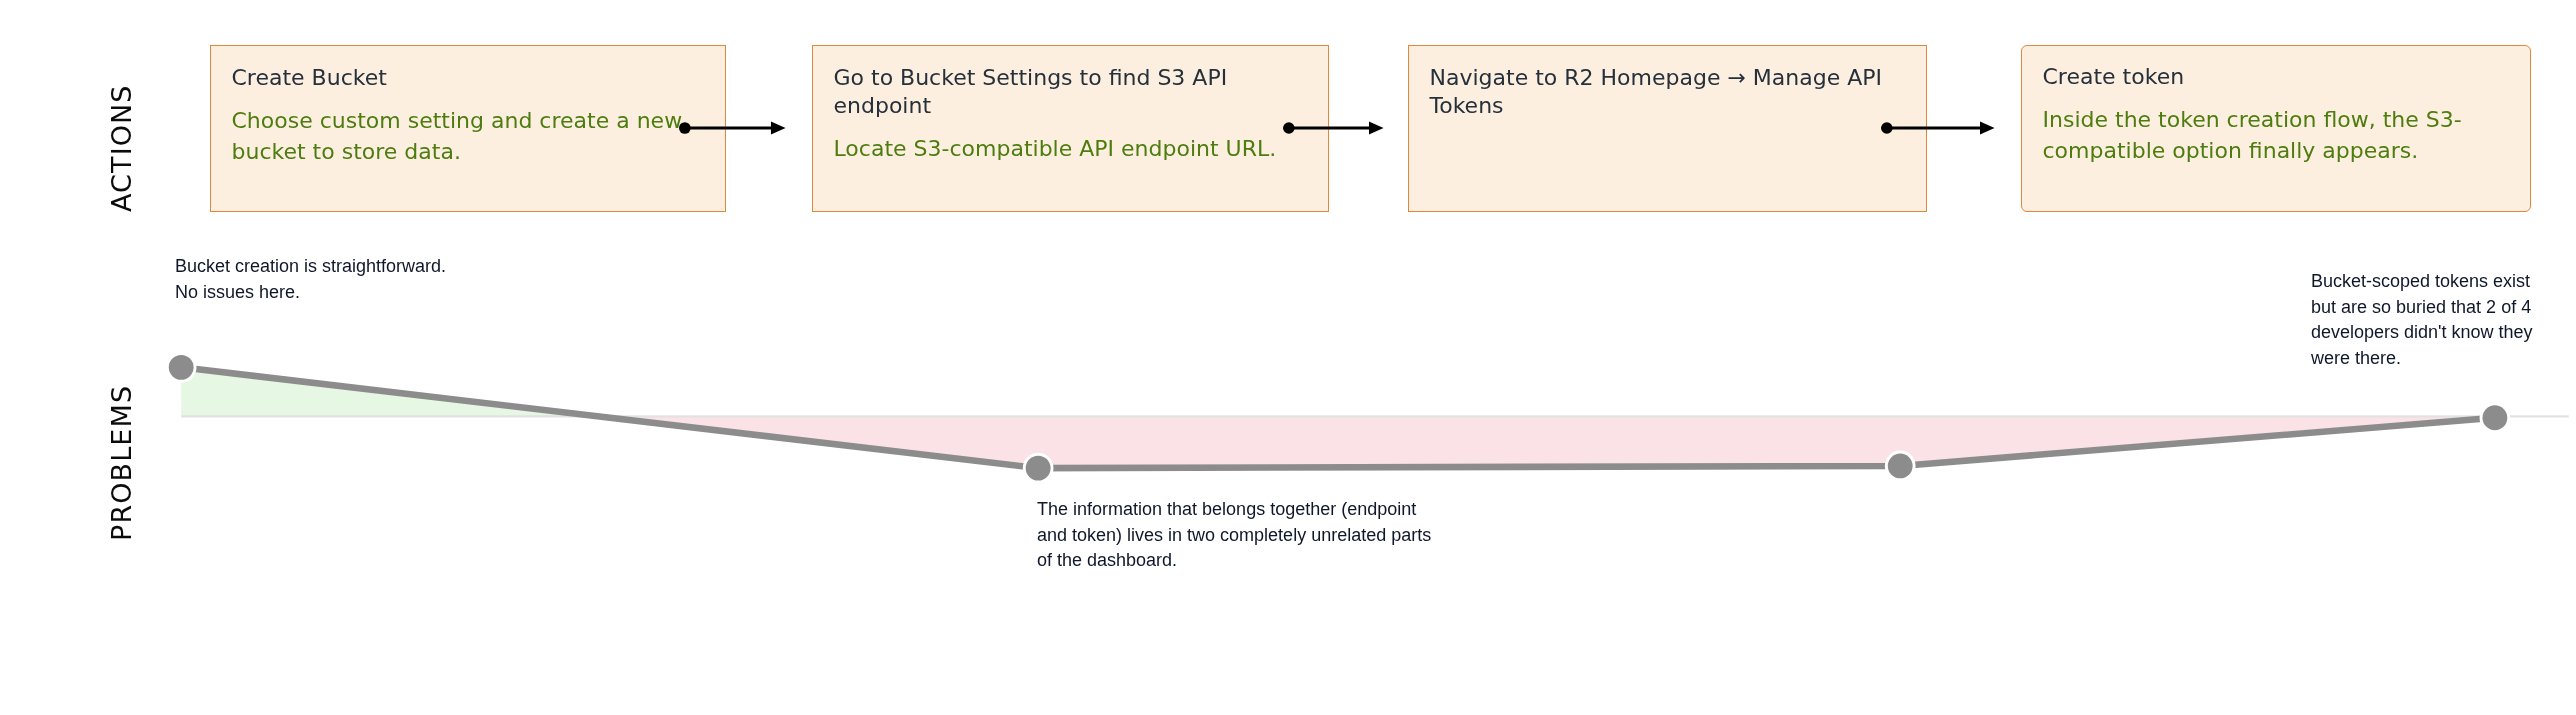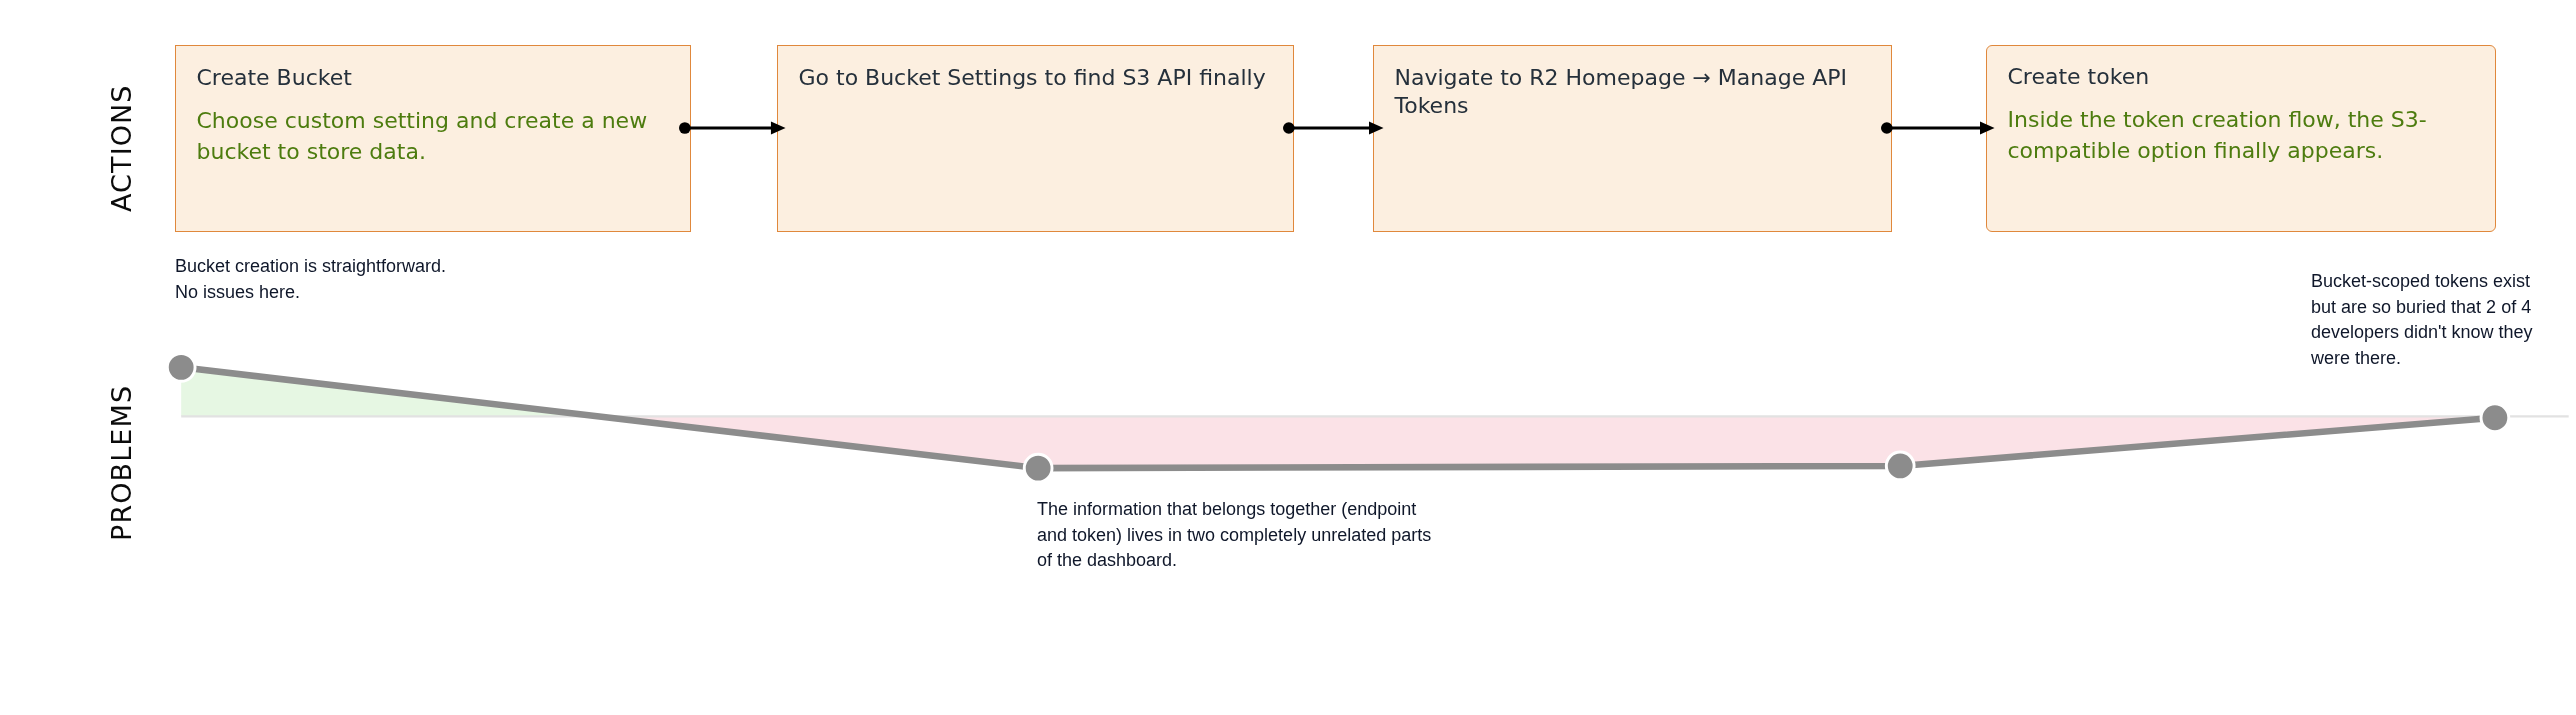--- a/index.html
+++ b/index.html
@@ -42,25 +42,26 @@
   }
   #problems-label {
     left: 106px;
     top: 541px;
   }
 
   
   .action-card {
     position: absolute;
     top: 45px;
-    height: 187px;
+    height: 167px;
     box-sizing: border-box;
     background: #FCEFE0;
     border: 1.5px solid #E0883C;
     padding: 17.5px 20.5px 0 20.5px;
+    margin-left: 35px;
   }
   .card-title {
     font-family: "DejaVu Sans", sans-serif;
     font-size: 22px;
     line-height: 1.28;
     color: #25303B;
     margin: 0 0 4.4px 0;
     font-weight: 400;
   }
   .card-desc {
@@ -117,21 +118,22 @@
   <div class="lane-label" id="actions-label">ACTIONS</div>
 
   <div class="lane-label" id="problems-label">PROBLEMS</div>
 
   <div class="action-card" id="card-1">
     <p class="card-title">Create Bucket</p>
     <p class="card-desc">Choose custom setting and create a new bucket to store data.</p>
   </div>
 
   <div class="action-card" id="card-2">
-    <p class="card-title">Go to Bucket Settings to find S3 API finally</p>
+    <p class="card-title">Go to Bucket Settings to find S3 API endpoint</p>
+    <p class="card-desc">Locate S3-compatible API endpoint URL.</p>
   </div>
 
   <div class="action-card" id="card-3">
     <p class="card-title">Navigate to R2 Homepage → Manage API Tokens</p>
   </div>
 
   <div class="action-card" id="card-4">
     <p class="card-title">Create token</p>
     <p class="card-desc">Inside the token creation flow, the S3-compatible option finally appears.</p>
   </div>

